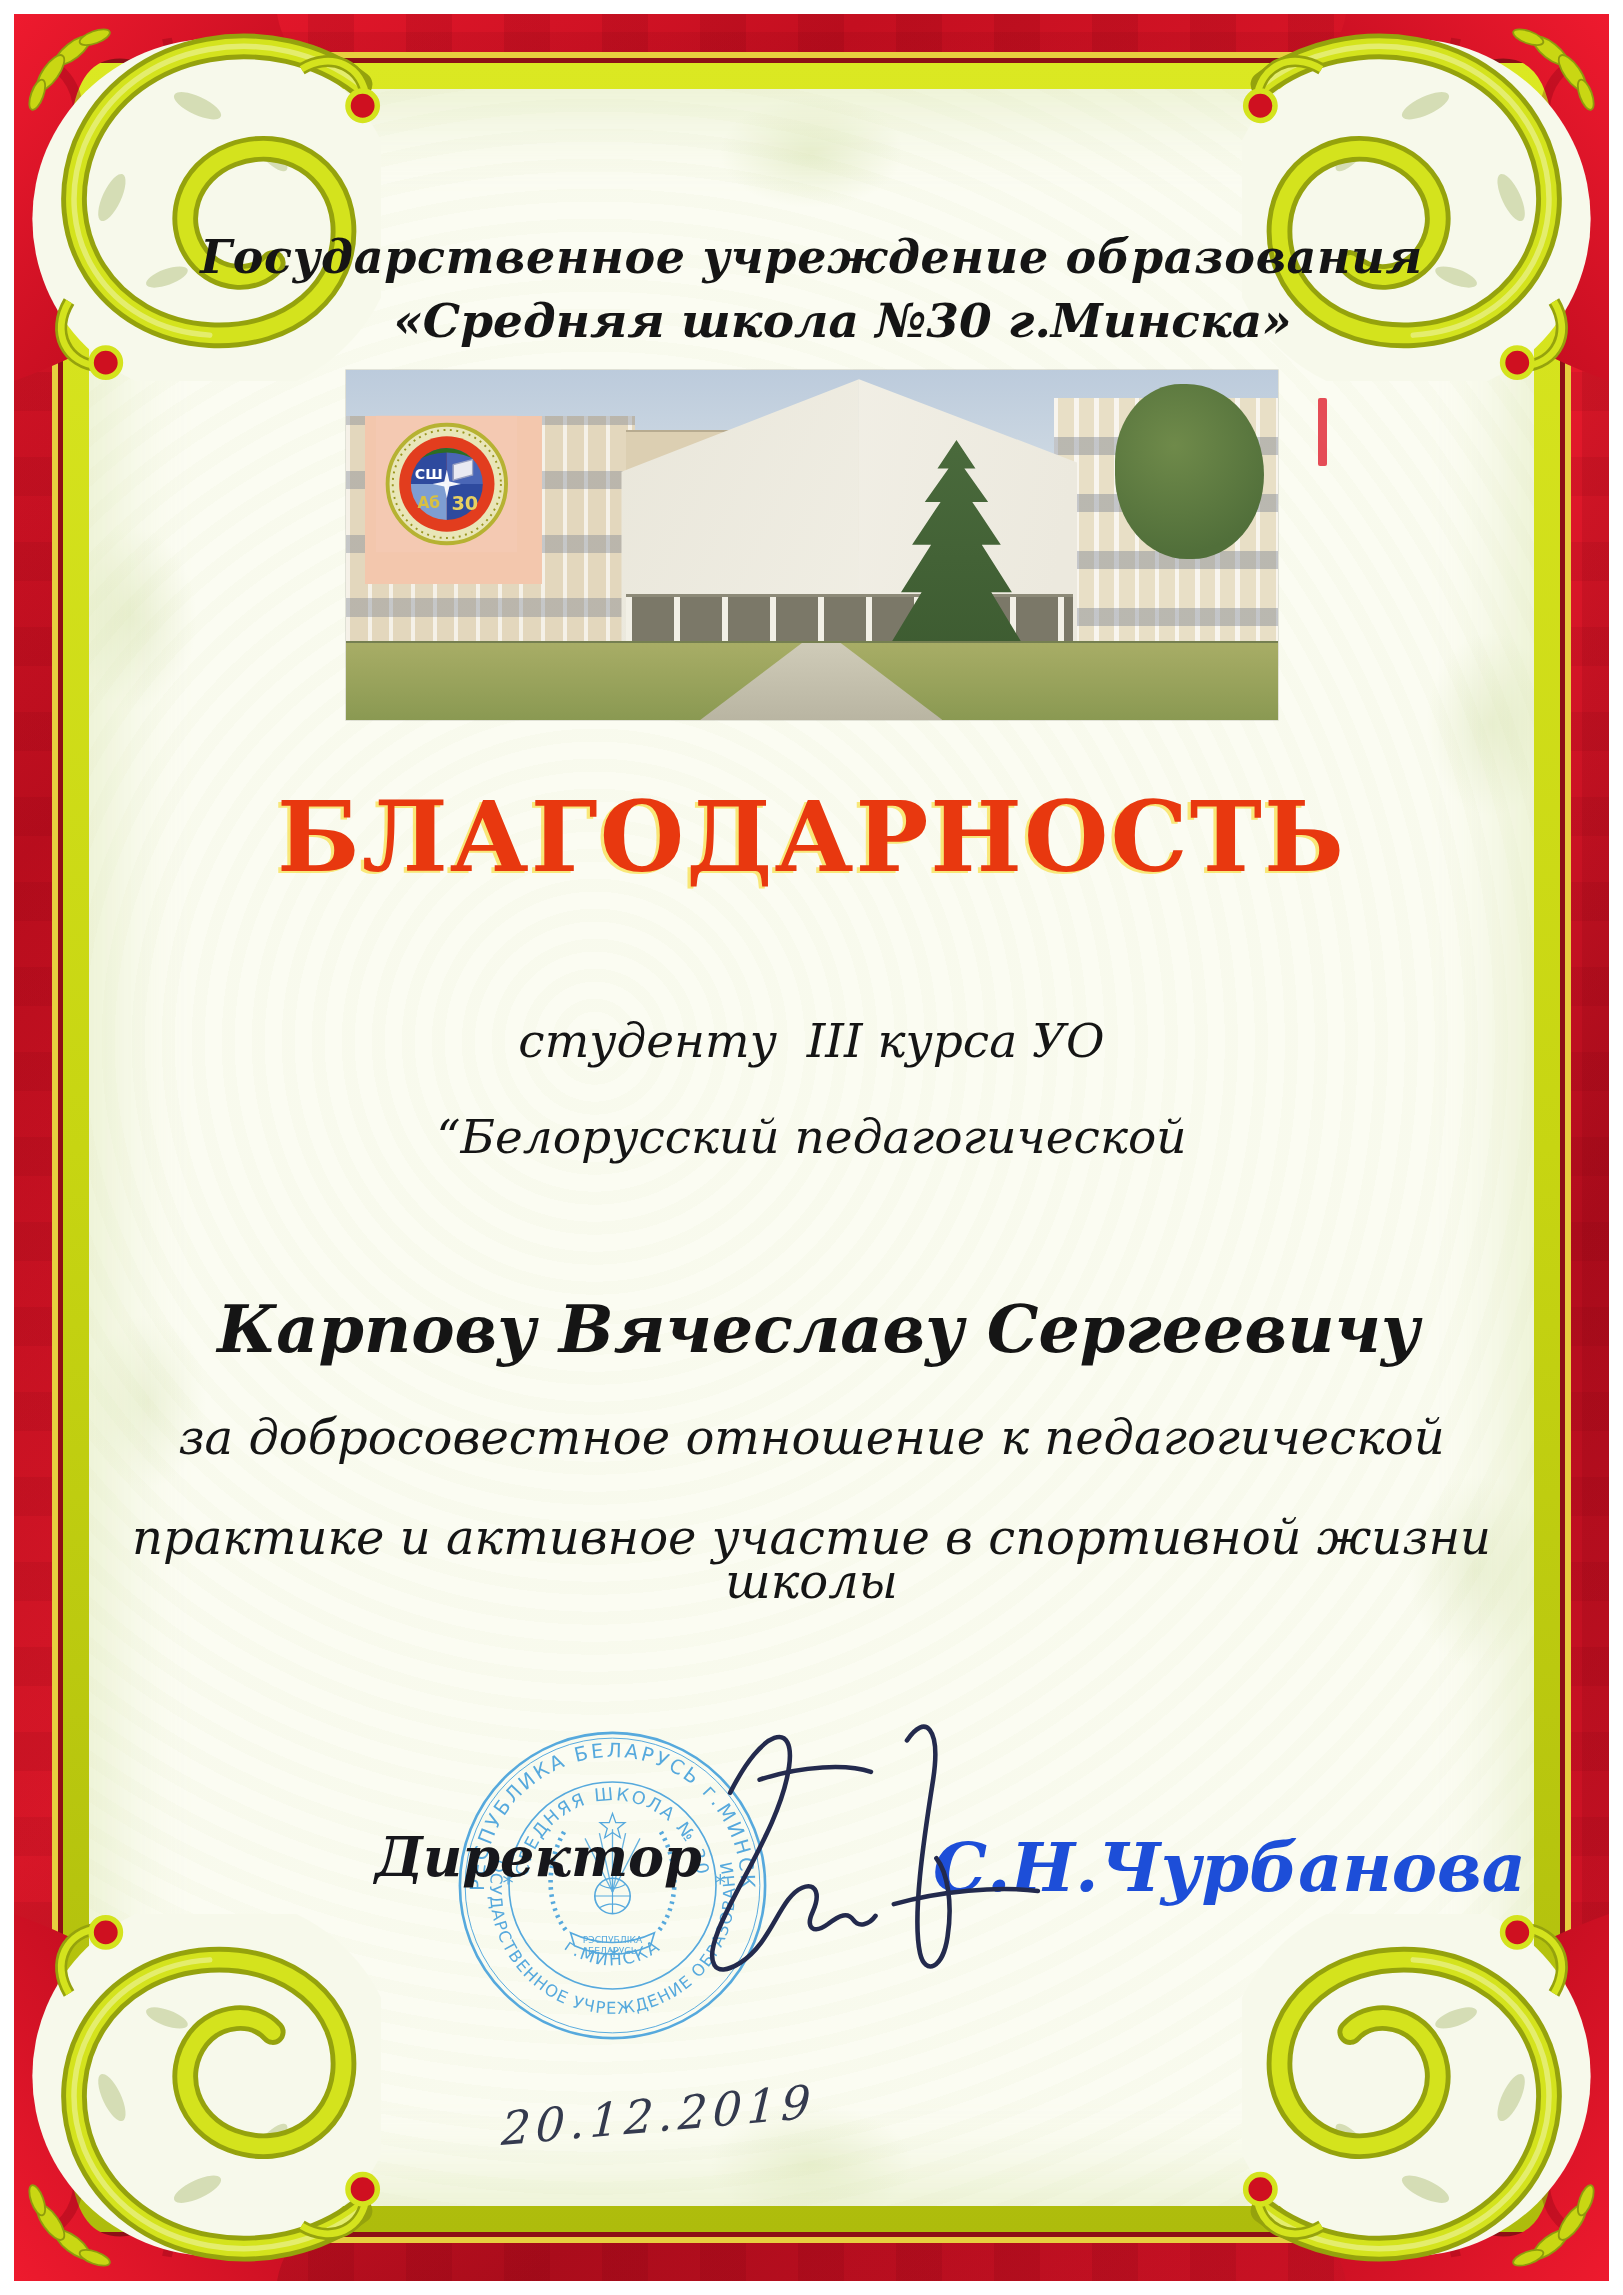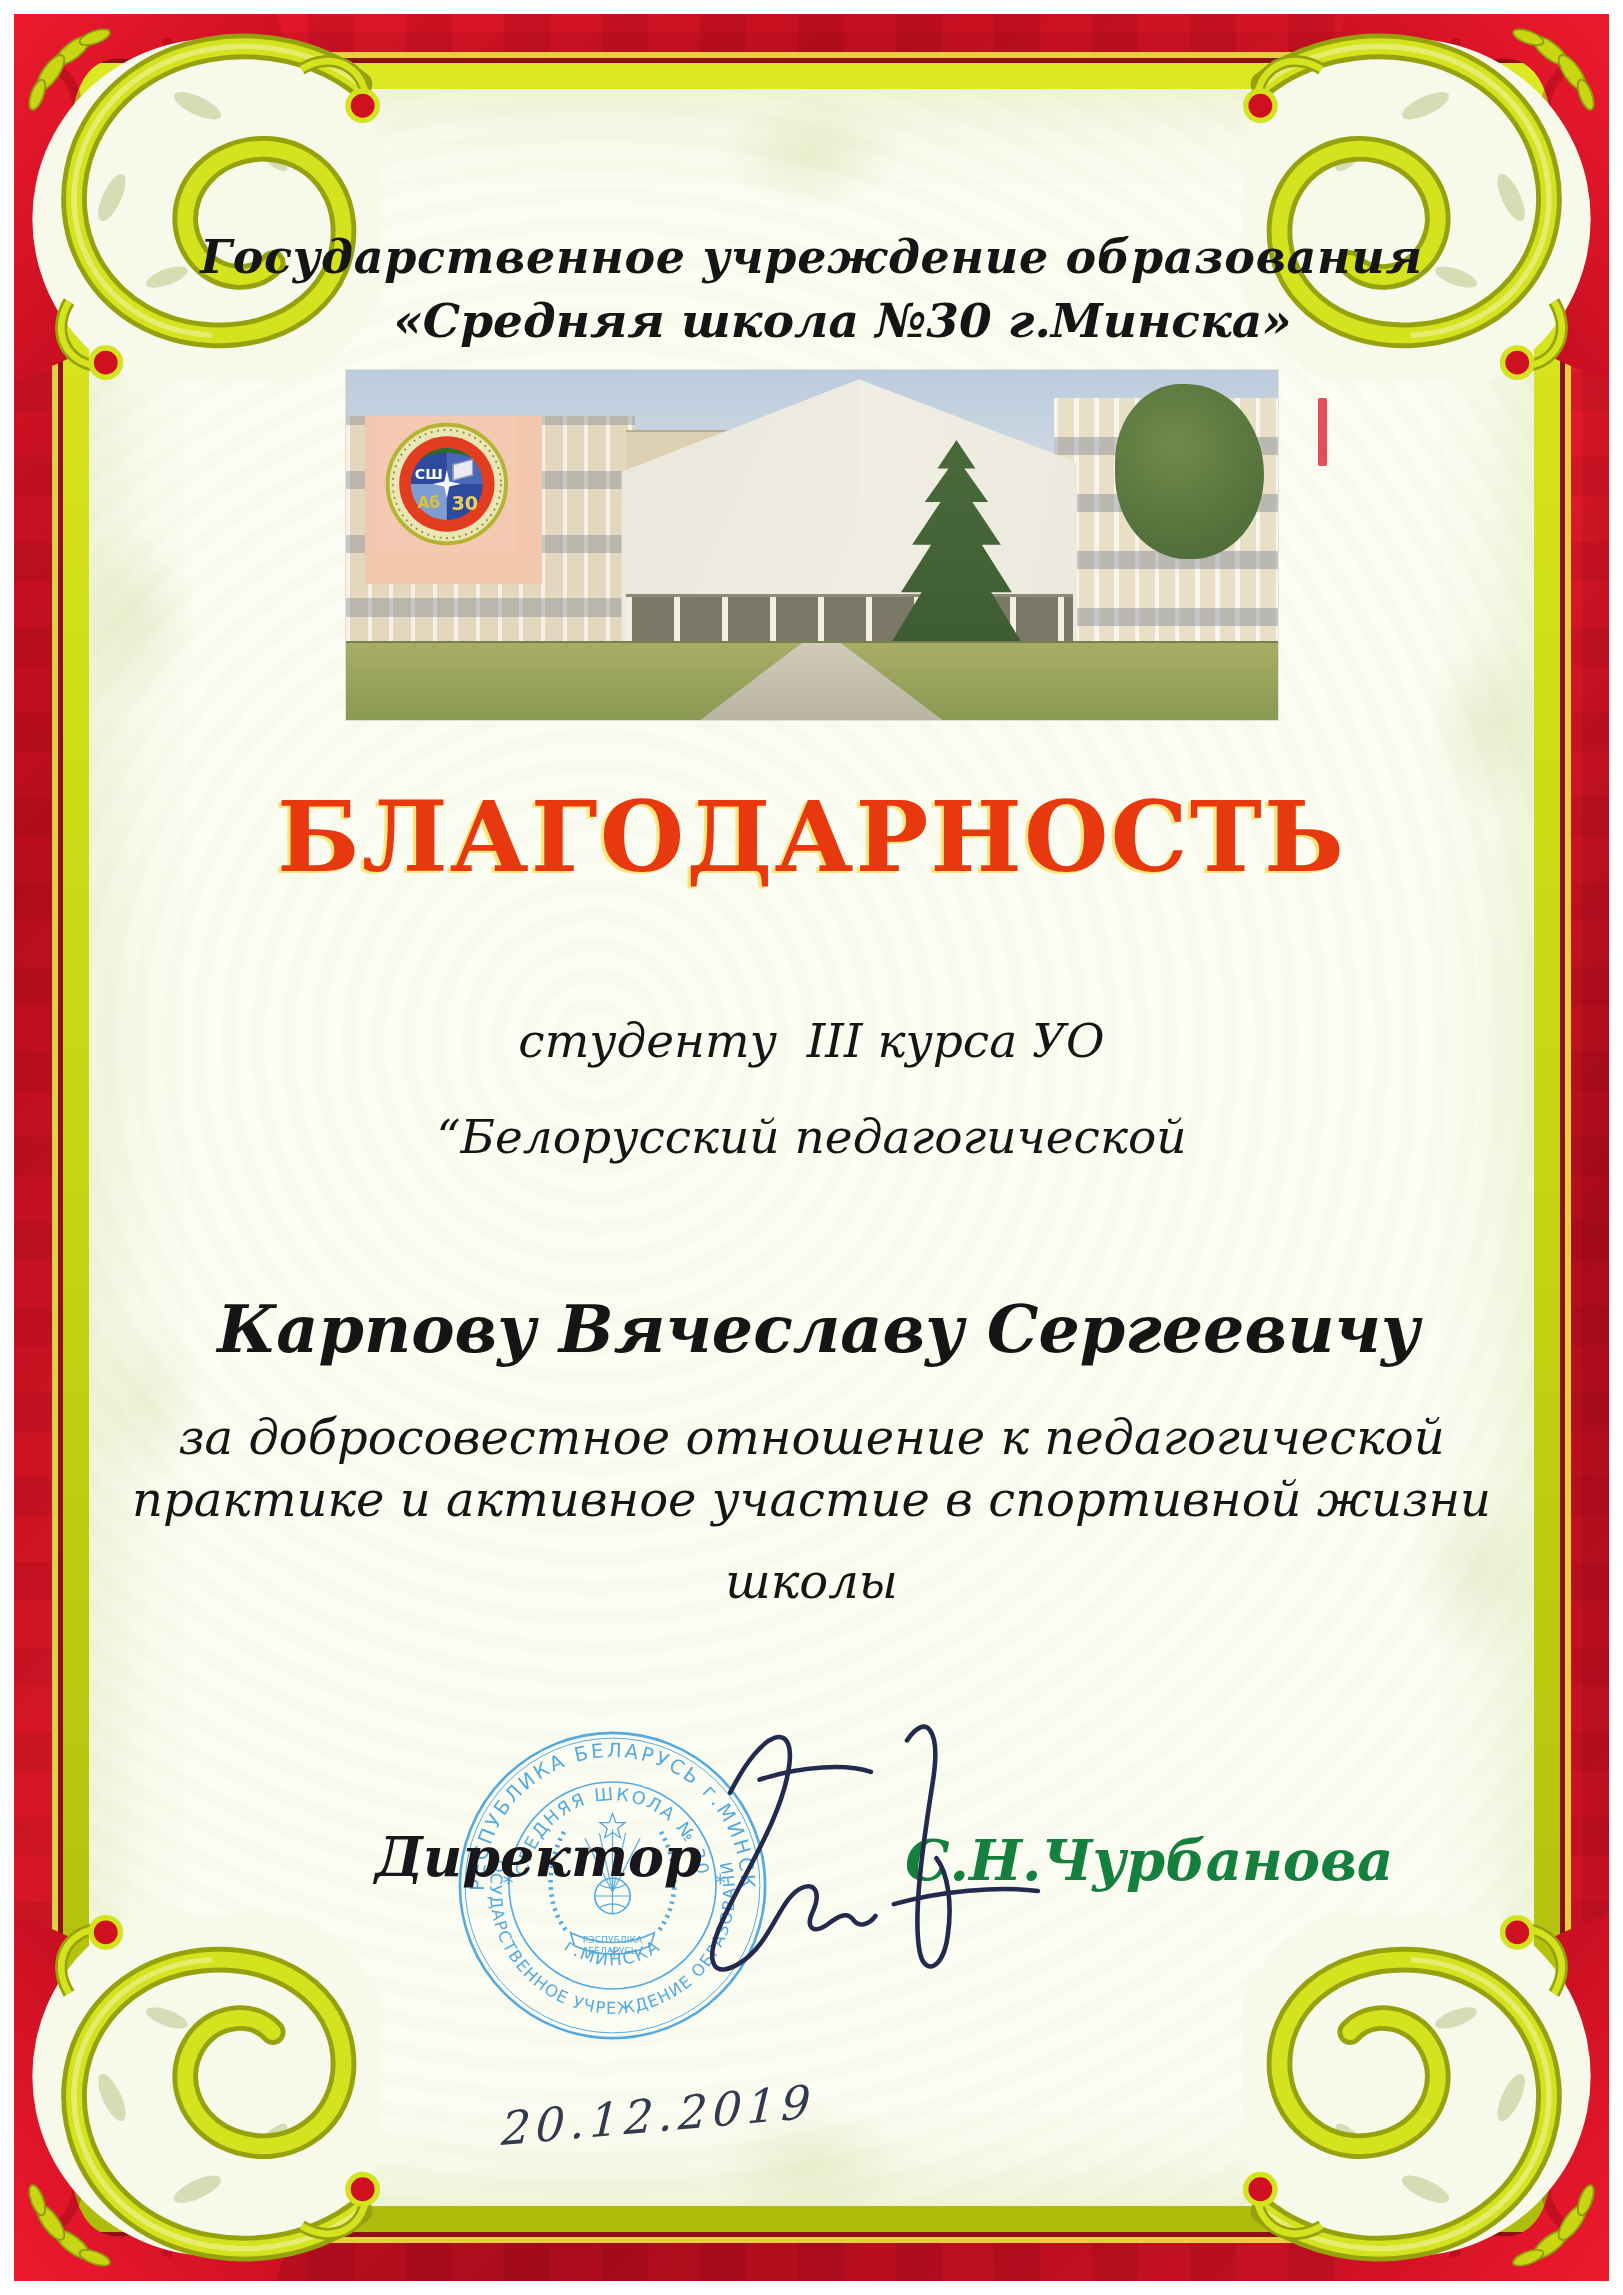--- a/index.html
+++ b/index.html
@@ -40,27 +40,27 @@
   .org-line2{top:293px;font-size:47px;font-weight:bold;font-style:italic;padding-left:31px;}
   .title{top:780px;font-size:97px;font-weight:bold;letter-spacing:2px;color:#e8380f;
          text-shadow:-3.3px 2px 0 rgba(248,212,0,.5);}
   .body-line{font-style:italic;font-size:47px;}
   .body-l1{top:1013px;}
   .body-l2{top:1109px;}
   .body-l3{top:1207px;}
   .name{top:1291px;font-size:65px;font-weight:bold;font-style:italic;margin-left:7px;}
   .reason{font-style:italic;font-size:48px;}
   .reason-l1{top:1409px;}
-  .reason-l2{top:1471px;}
+  .reason-l2{top:1509px;}
   .reason-l3{top:1553px;}
 
   .director{position:absolute;left:353px;top:1825px;font-size:54px;font-weight:bold;
             font-style:italic;color:#17171c;z-index:5;margin-left:22px;}
-  .signer{position:absolute;left:905px;top:1827px;font-size:56px;font-weight:bold;
-          font-style:italic;color:#15803d;z-index:5;}
+  .signer{position:absolute;left:933px;top:1827px;font-size:68px;font-weight:bold;
+          font-style:italic;color:#1d4ed8;z-index:5;}
   .date{position:absolute;left:501px;top:2088px;font-size:46px;font-style:italic;
         letter-spacing:5.2px;color:#343a4e;z-index:5;
         transform:rotate(-5deg) skewX(-8deg);}
 
   
   .photo{position:absolute;left:346px;top:370px;width:932px;height:350px;overflow:hidden;z-index:3;
          box-shadow:0 0 0 0.7px rgba(160,160,150,.4);}
   .ph{position:absolute;}
   .ph-sky{inset:0;background:linear-gradient(180deg,#bccbdc 0%,#d7e0e6 42%,#e9ece7 60%);}
   .ph-bldg-left{left:0;top:13%;width:31%;height:87%;background:#e3d7bd;

